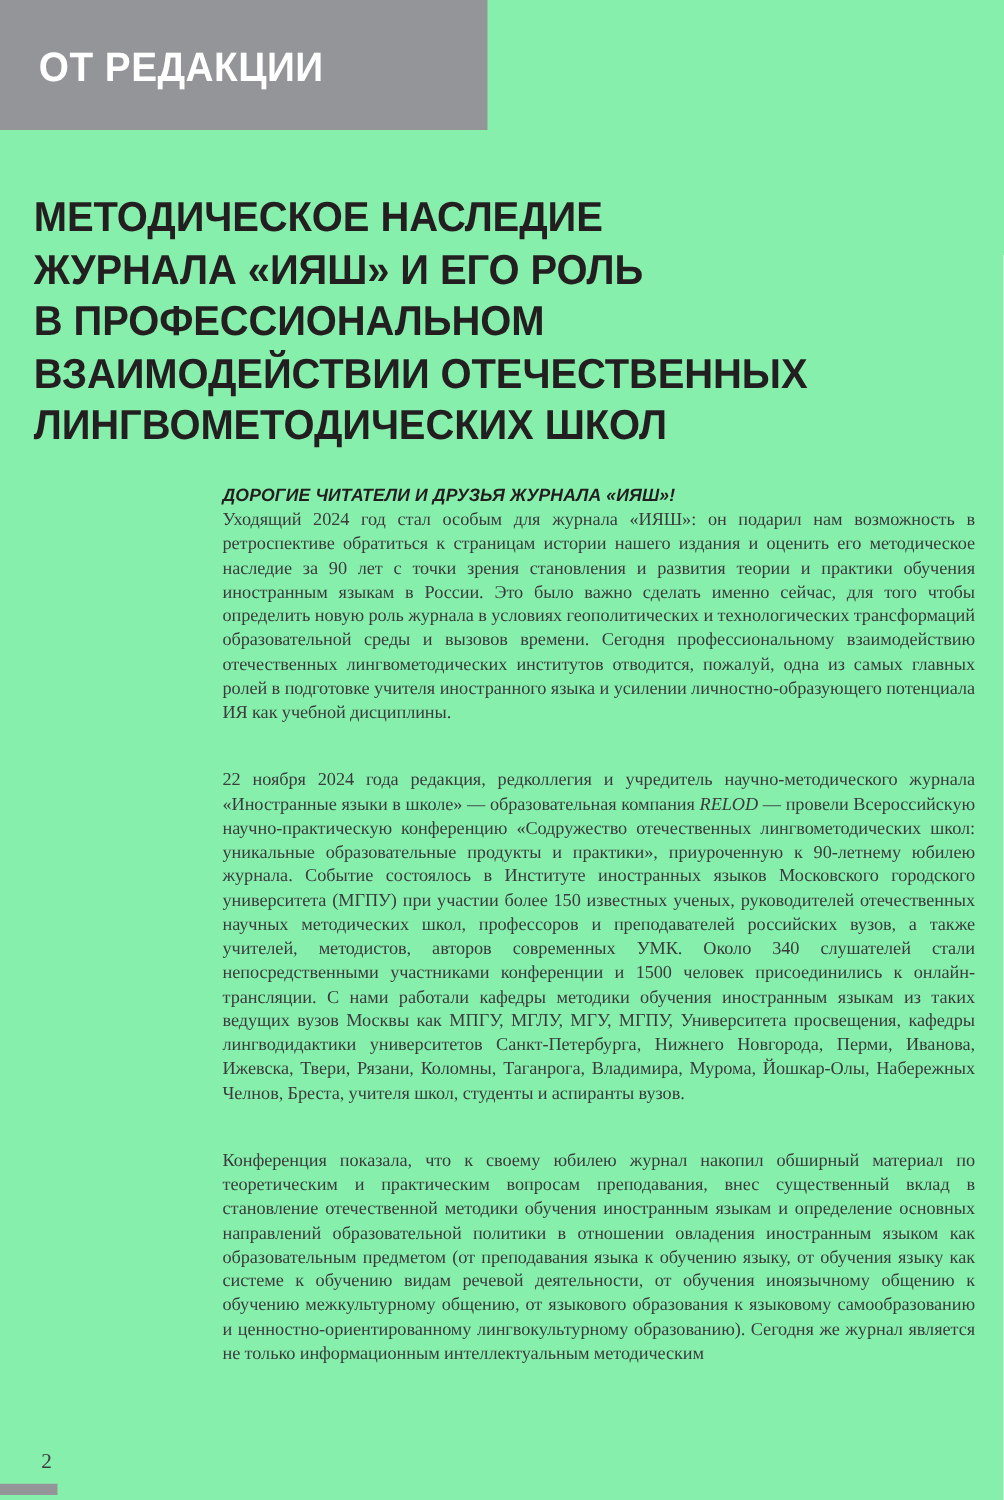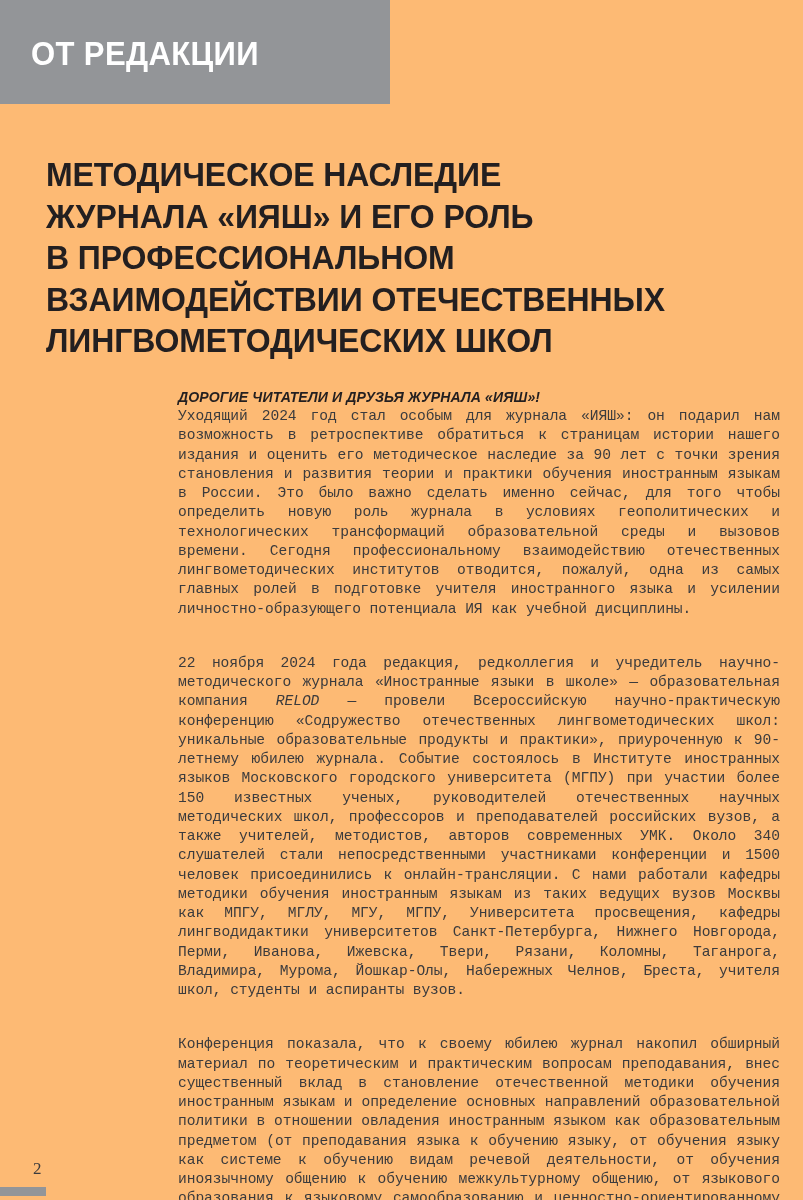--- a/index.html
+++ b/index.html
@@ -14,21 +14,21 @@
     position: relative;
     overflow: hidden;
     font-family: "Liberation Sans", sans-serif;
     color: #231f20;
     -webkit-font-smoothing: antialiased;
   }
 
   .page {
     position: absolute;
     inset: 0;
-    background: #fdba74;
+    background: #86efac;
   }
 
   
   .section-banner {
     position: absolute;
     left: 0;
     top: 0;
     width: 390px;
     height: 104px;
     background: #939598;
@@ -44,21 +44,21 @@
     padding-left: 33px;
     margin-top: 4px;
     transform: scaleX(0.94);
     transform-origin: left center;
     white-space: nowrap;
   }
 
   
   .article-title {
     position: absolute;
-    left: 46px;
+    left: 27px;
     top: 132px;
     width: 720px;
     font-family: "Liberation Sans Narrow", "Liberation Sans", sans-serif;
     font-weight: bold;
     font-size: 33.5px;
     line-height: 41.5px;
     letter-spacing: -0.1px;
     color: #231f20;
     text-transform: uppercase;
   }
@@ -84,21 +84,21 @@
     line-height: 19.2px;
     letter-spacing: 0.1px;
     color: #231f20;
     margin: 0 0 0 0;
     text-transform: uppercase;
     transform: scaleX(0.985);
     transform-origin: left center;
     white-space: nowrap;
   }
   .body-par {
-    font-family: Liberation Mono, monospace;
+    font-family: Liberation Serif, serif;
     font-size: 14.6px;
     line-height: 19.25px;
     color: #3b3b3d;
     text-align: justify;
     text-justify: inter-word;
     margin: 0;
     letter-spacing: -0.05px;
     word-spacing: -0.1px;
     hyphens: manual;
   }

